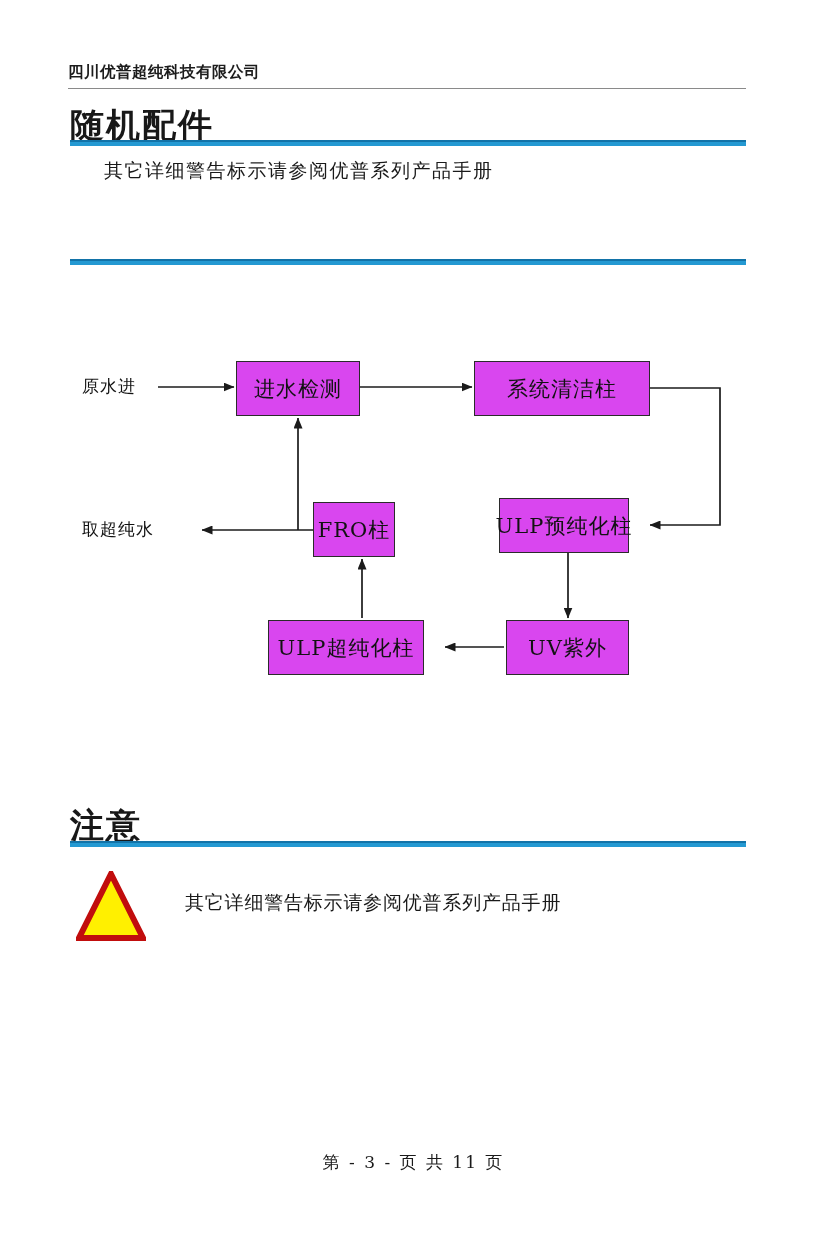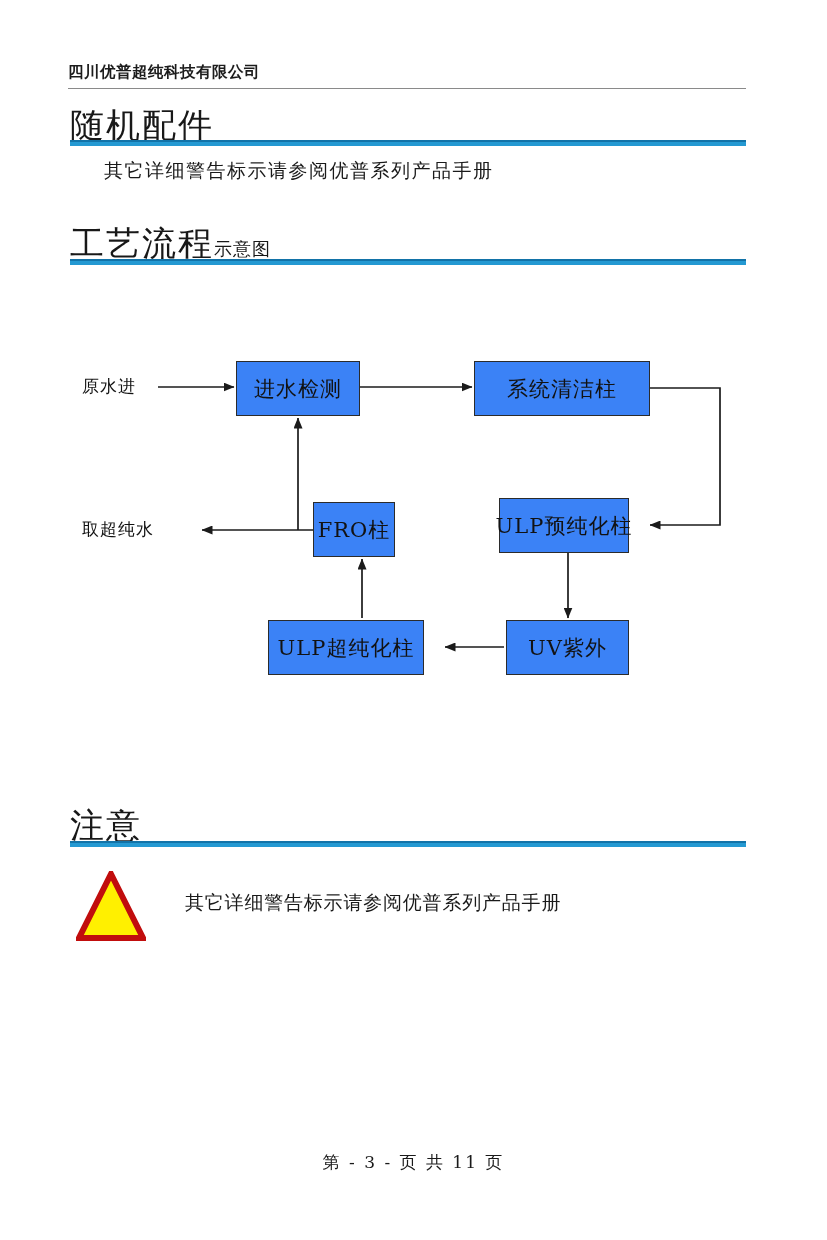--- a/index.html
+++ b/index.html
@@ -46,21 +46,21 @@
 
   
   .section-heading {
     position: absolute;
     left: 70px;
     white-space: nowrap;
   }
   .section-heading .main {
     font-family: "DejaVu Serif", "Liberation Serif", serif;
     font-size: 34px;
-    font-weight: normal;
+    font-weight: bold;
     letter-spacing: 2px;
     color: #181818;
     vertical-align: baseline;
   }
   .section-heading .sub {
     font-family: "DejaVu Serif", "Liberation Serif", serif;
     font-size: 18px;
     letter-spacing: 1px;
     color: #181818;
     vertical-align: baseline;
@@ -90,21 +90,21 @@
     left: 0;
     top: 0;
     width: 827px;
     height: 1240px;
     pointer-events: none;
   }
   .node {
     position: absolute;
     box-sizing: border-box;
     border: 1.6px solid #2b2b2b;
-    background: #3b82f6;
+    background: #d946ef;
     display: flex;
     align-items: center;
     justify-content: center;
     font-family: "DejaVu Serif", "Liberation Serif", serif;
     font-size: 21px;
     letter-spacing: 1px;
     color: #121212;
     white-space: nowrap;
   }
   .flow-label {
@@ -158,23 +158,20 @@
     <div class="company">四川优普超纯科技有限公司</div>
   </div>
   <div class="header-rule"></div>
 
   <div class="section-heading" style="top:103px;">
     <span class="main">随机配件</span>
   </div>
   <div class="blue-rule" style="top:140px;"></div>
   <div class="body-line" style="left:104px; top:158px;">其它详细警告标示请参阅优普系列产品手册</div>
 
-  <div class="section-heading" style="top:221px;">
-    <span class="main">工艺流程</span><span class="sub">示意图</span>
-  </div>
   <div class="blue-rule" style="top:259px;"></div>
 
   <svg class="flow" viewBox="0 0 827 1240">
     <defs>
       <marker id="ah" markerWidth="11" markerHeight="9" refX="10.5" refY="4.5" orient="auto" markerUnits="userSpaceOnUse">
         <path d="M0,0 L11,4.5 L0,9 z" fill="#1b1b1b"></path>
       </marker>
     </defs>
     <g stroke="#1b1b1b" stroke-width="1.7" fill="none">
 

